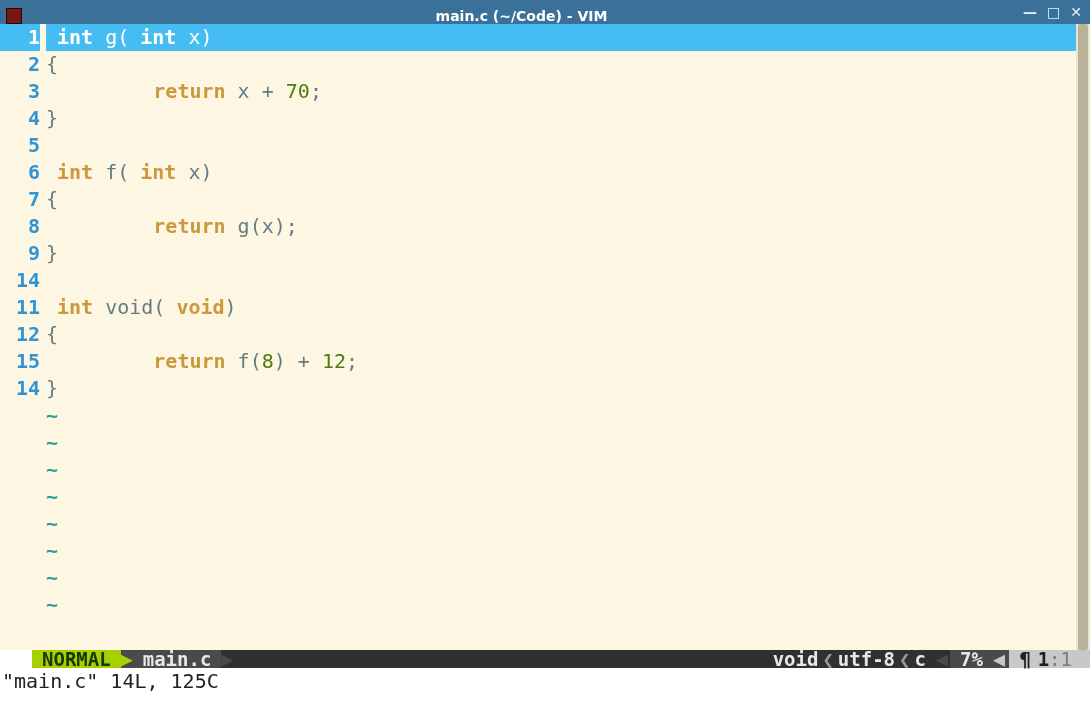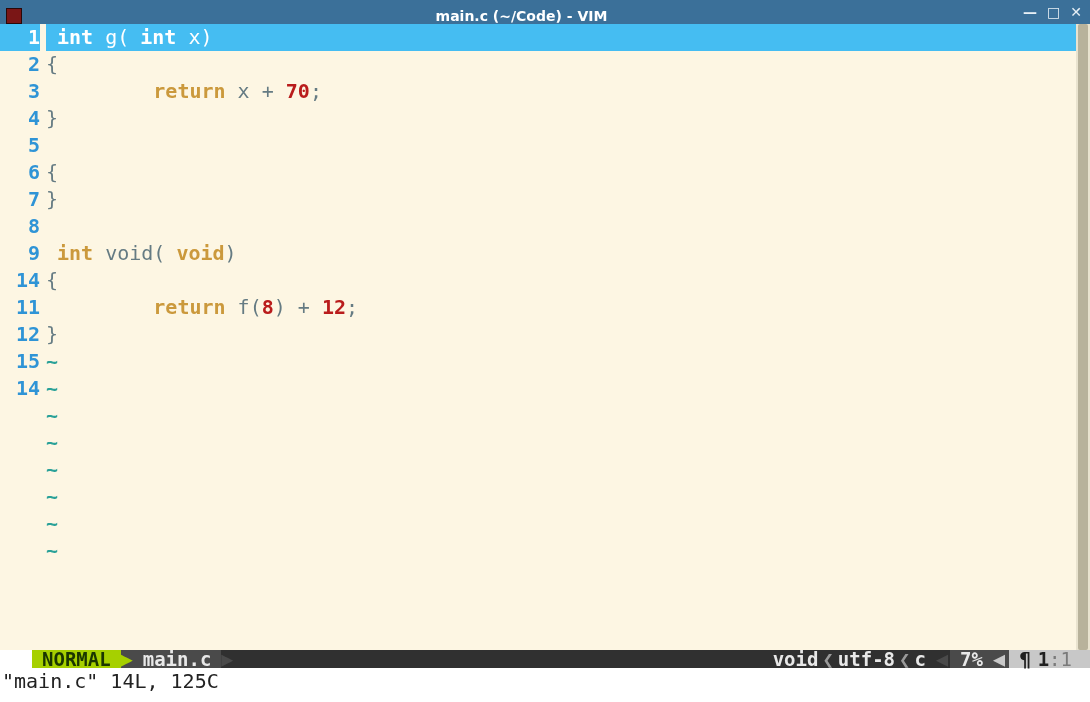--- a/index.html
+++ b/index.html
@@ -77,21 +77,21 @@
     line-height: 27px;
     white-space: pre;
   }
   .cursorline {
     background: #45bdf2;
   }
   .cursorline .kw   { color:#fff; }
   .cursorline .plain{ color:#fff; }
 
   .kw   { color:#cb993c; font-weight:bold;padding-left:11px; }
-  .num  { color:#b91c1c; font-weight:bold; }
+  .num  { color:#4d7c0f; font-weight:normal; }
   .plain{ color:#657b83; }
   .tilde{ color:#2aa198; font-weight:bold; }
 
   .scrollbar {
     width: 14px;
     background: #e9e3cf;
     position: relative;
   }
   .scrollbar .thumb {
     position:absolute;
@@ -175,21 +175,23 @@
       <div class="row"></div>
       <div class="row"></div>
       <div class="row"></div>
     </div>
   <div class="codecol" id="codecol">
       <div class="row cursorline"><span class="kw">int</span><span class="plain"> g</span><span class="plain">(</span><span class="kw">int</span><span class="plain"> x)</span></div>
       <div class="row"><span class="plain">{</span></div>
       <div class="row"><span class="plain">        </span><span class="kw">return</span><span class="plain"> x + </span><span class="num">70</span><span class="plain">;</span></div>
       <div class="row"><span class="plain">}</span></div>
       <div class="row"></div>
+      <div class="row"><span class="kw">int</span><span class="plain"> f(</span><span class="kw">int</span><span class="plain"> x)</span></div>
       <div class="row"><span class="plain">{</span></div>
+      <div class="row"><span class="plain">        </span><span class="kw">return</span><span class="plain"> g(x);</span></div>
       <div class="row"><span class="plain">}</span></div>
       <div class="row"></div>
       <div class="row"><span class="kw">int</span><span class="plain"> void(</span><span class="kw">void</span><span class="plain">)</span></div>
       <div class="row"><span class="plain">{</span></div>
       <div class="row"><span class="plain">        </span><span class="kw">return</span><span class="plain"> f(</span><span class="num">8</span><span class="plain">) + </span><span class="num">12</span><span class="plain">;</span></div>
       <div class="row"><span class="plain">}</span></div>
       <div class="row"><span class="tilde">~</span></div>
       <div class="row"><span class="tilde">~</span></div>
       <div class="row"><span class="tilde">~</span></div>
       <div class="row"><span class="tilde">~</span></div>

